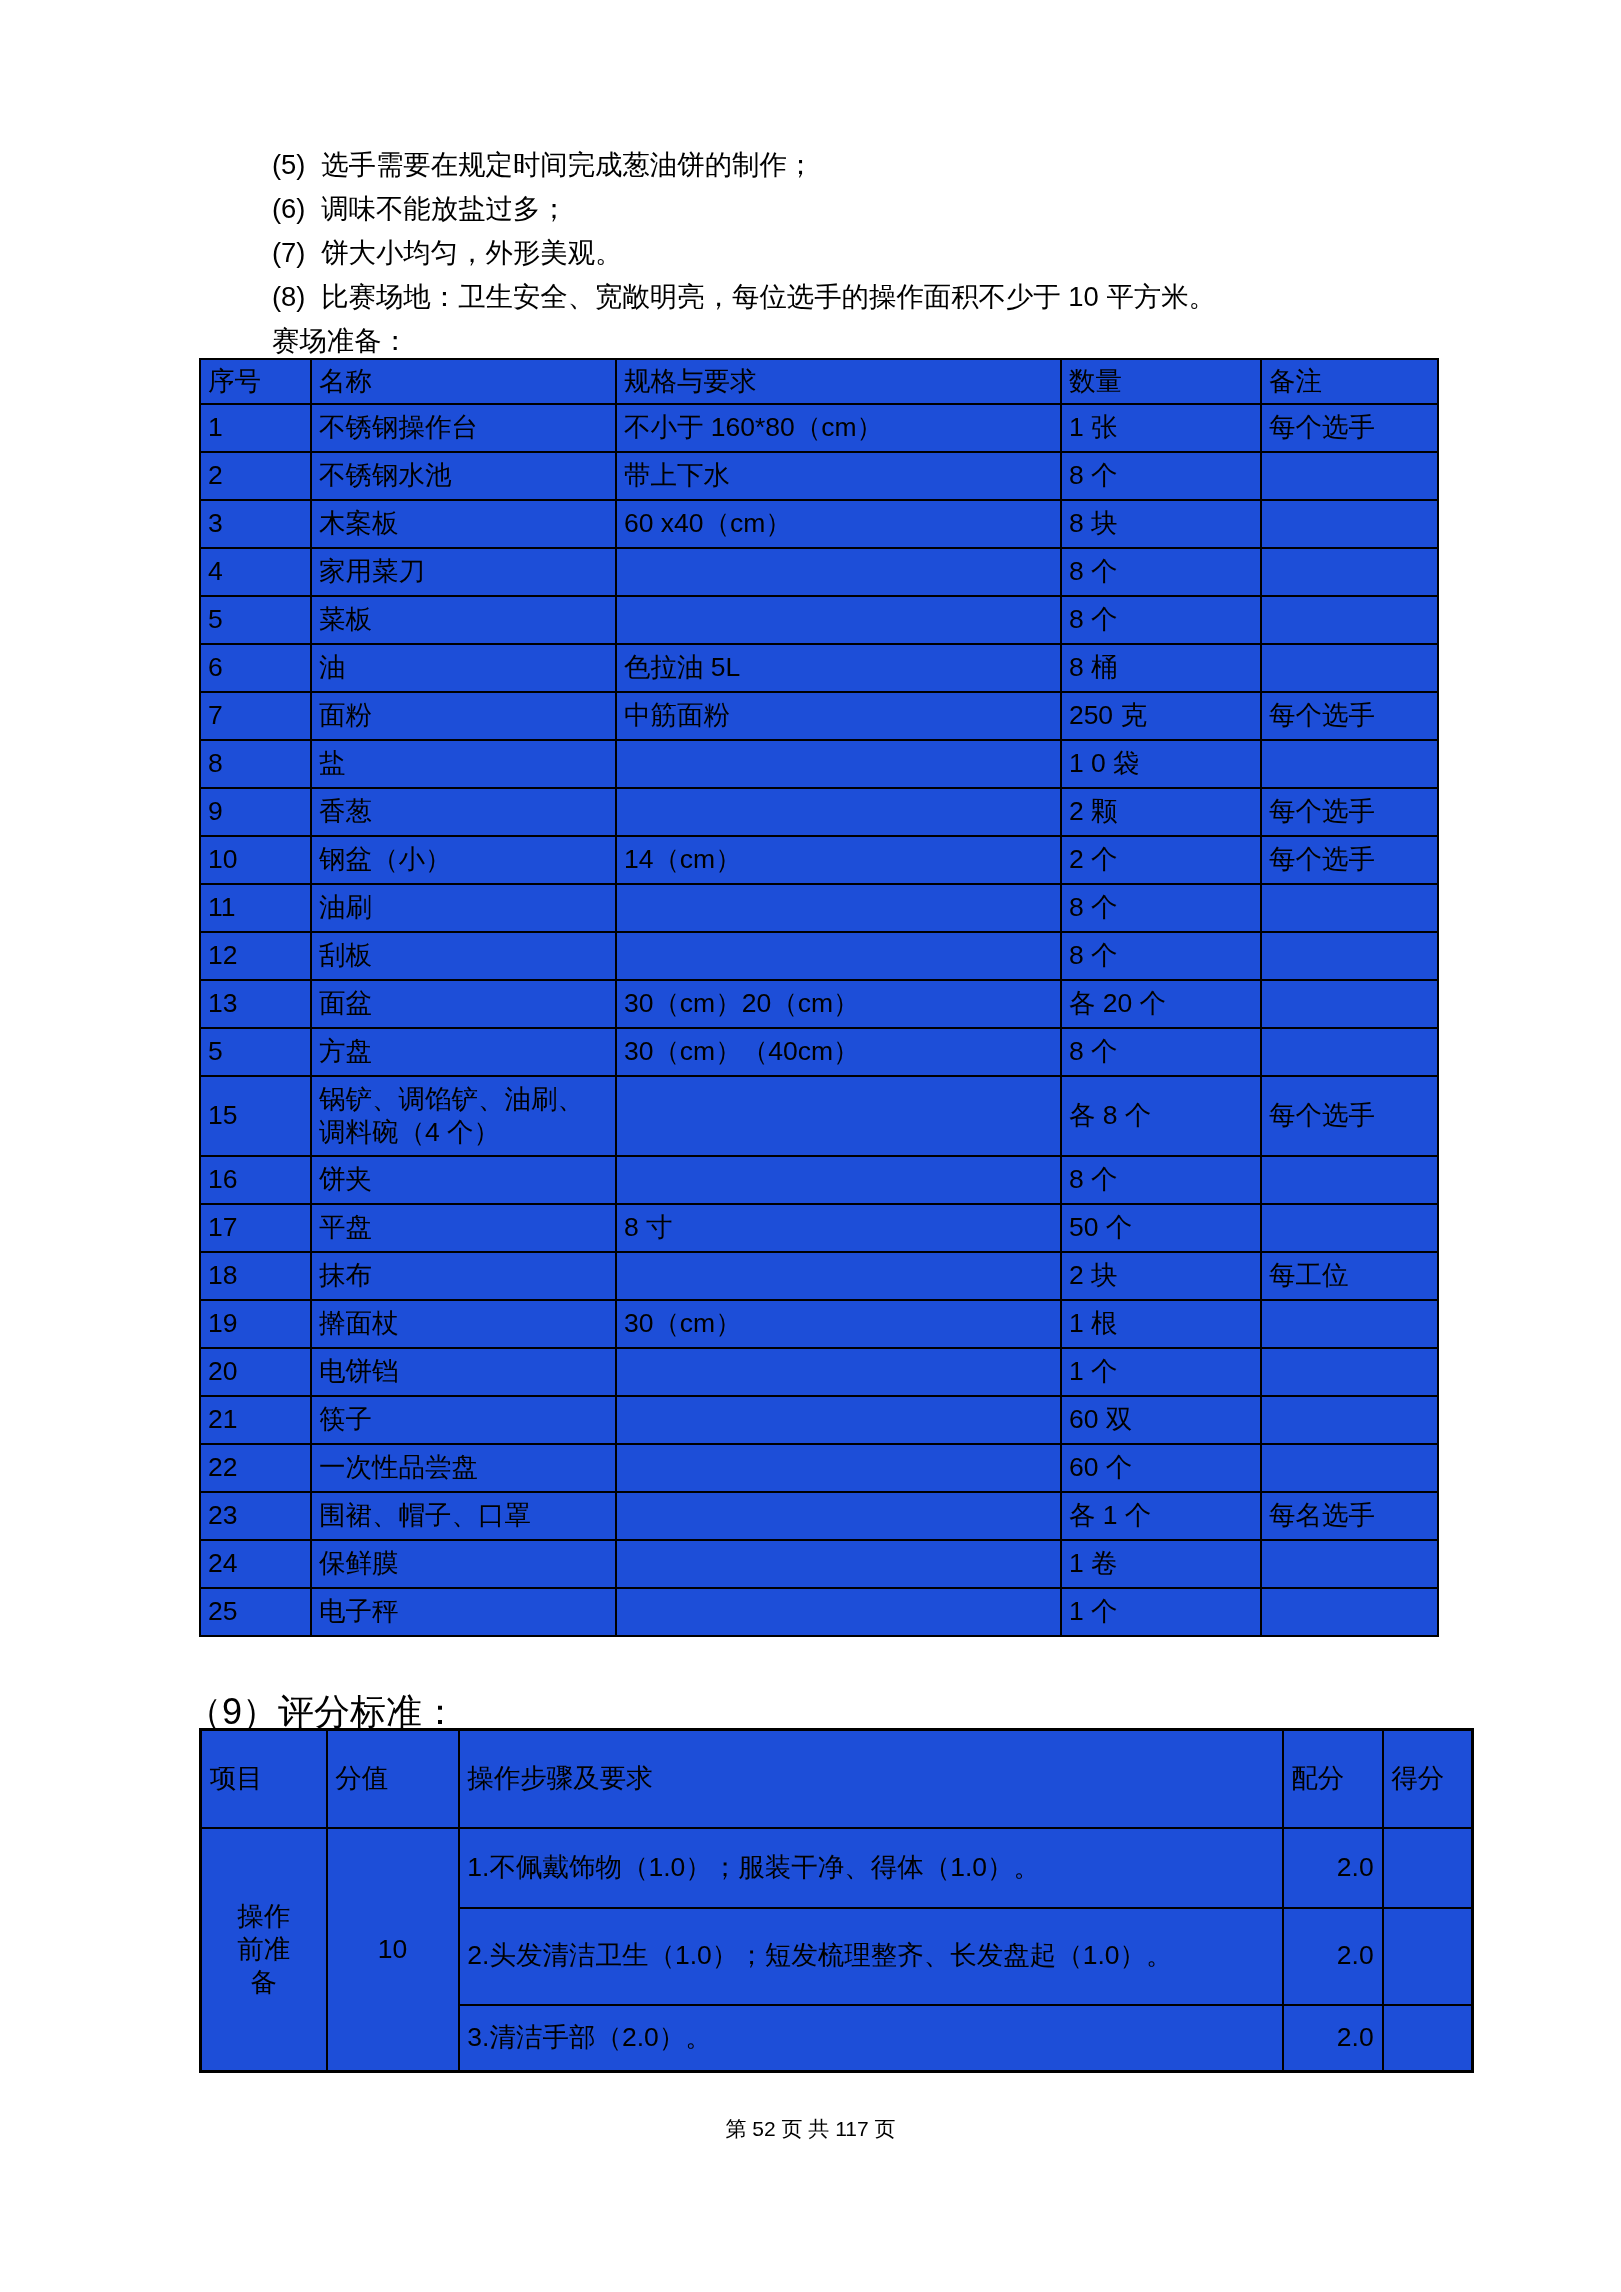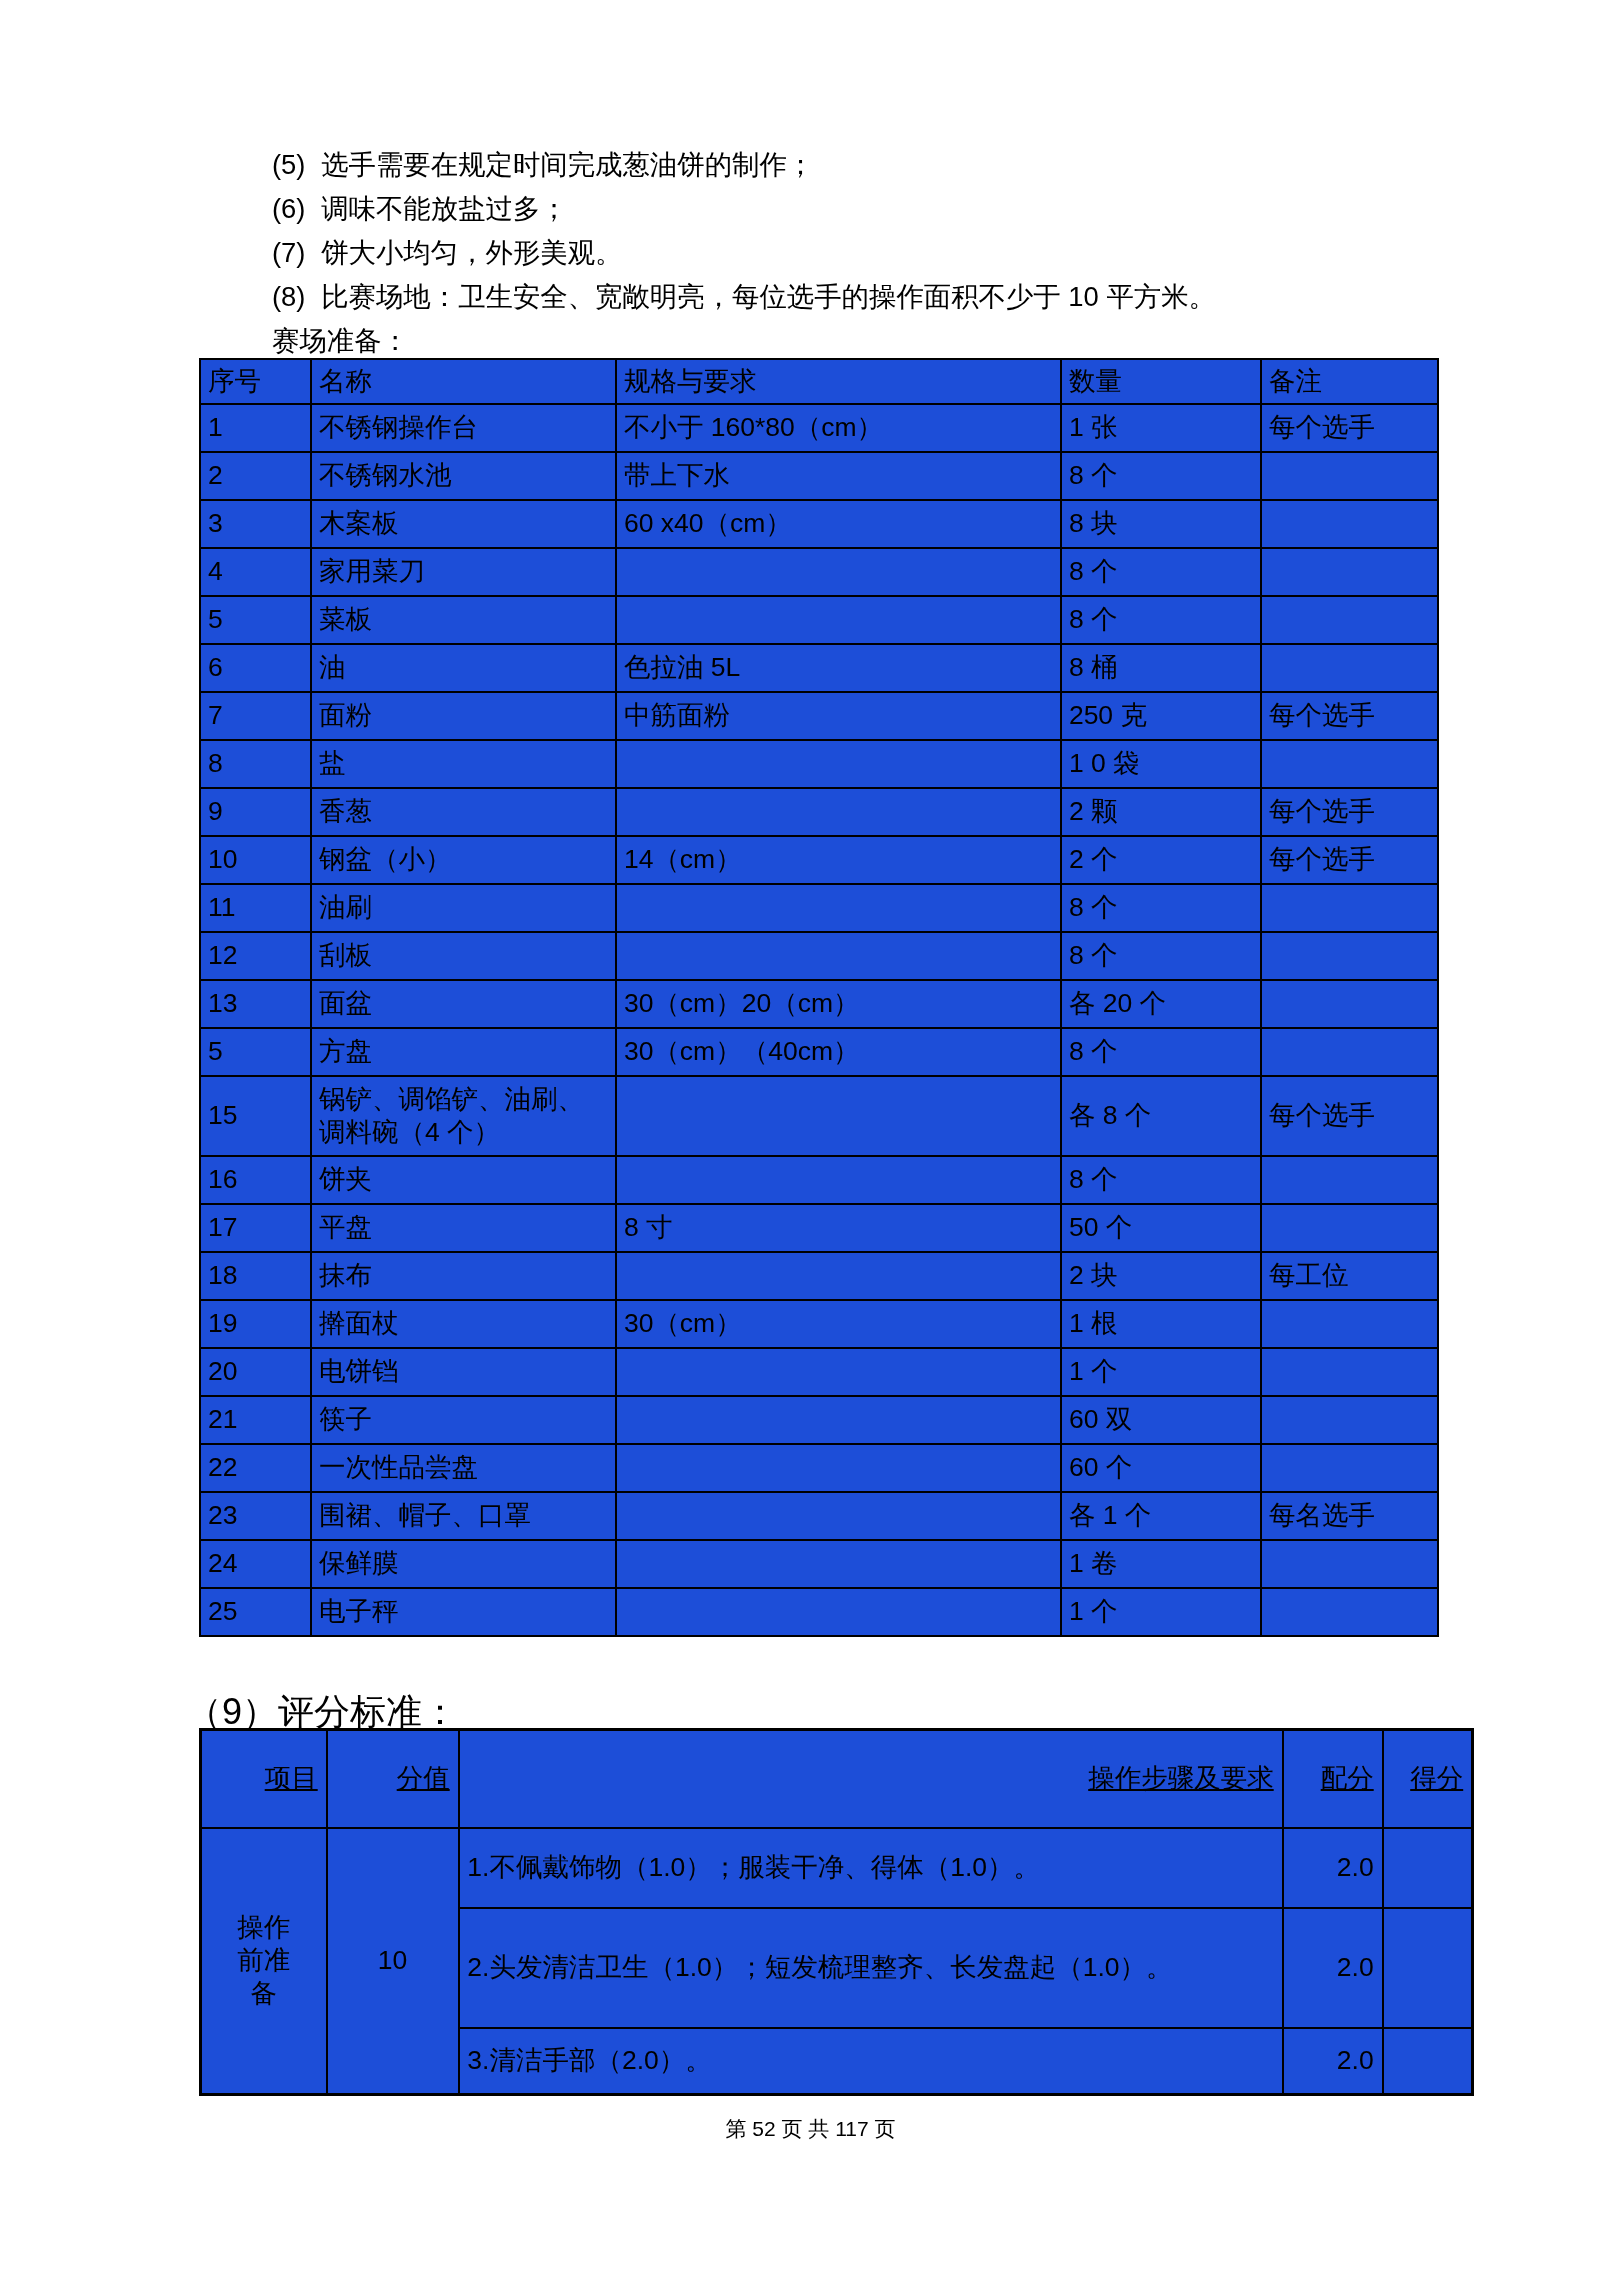--- a/index.html
+++ b/index.html
@@ -40,27 +40,27 @@
 
   
   .t2 { position: absolute; left: 199px; top: 1728px; width: 1273px; border: 3.9px solid #000; }
   .t2 td { border: 2.9px solid #000; padding: 2px 7.8px; }
   .t2 col.c0 { width: 126px; }
   .t2 col.c1 { width: 132px; }
   .t2 col.c2 { width: 824px; }
   .t2 col.c3 { width: 100px; }
   .t2 col.c4 { width: 90px; }
   .t2 tr.hdr { height: 98px; }
-  .t2 tr.hdr td { text-align: right; text-decoration: underline; }
+  .t2 tr.hdr td { text-align: left; }
   .t2 td.project { text-align: center; padding: 0 27px; }
   .t2 td.score { text-align: center; }
   .t2 td.step { text-align: left; }
   .t2 td.points { text-align: right; padding-left: 4px; border-radius: 30px; }
   .t2 tr.r0 { height: 80px; }
-  .t2 tr.r1 { height: 120px; }
+  .t2 tr.r1 { height: 97px; }
   .t2 tr.r2 { height: 67px; }
 
   
   .footer { position: absolute; left: 0; top: 2115px; width: 1621px; text-align: center; font-size: 21px; }
 </style>
 </head>
 <body>
 
 <div class="intro">
   <div class="line">

